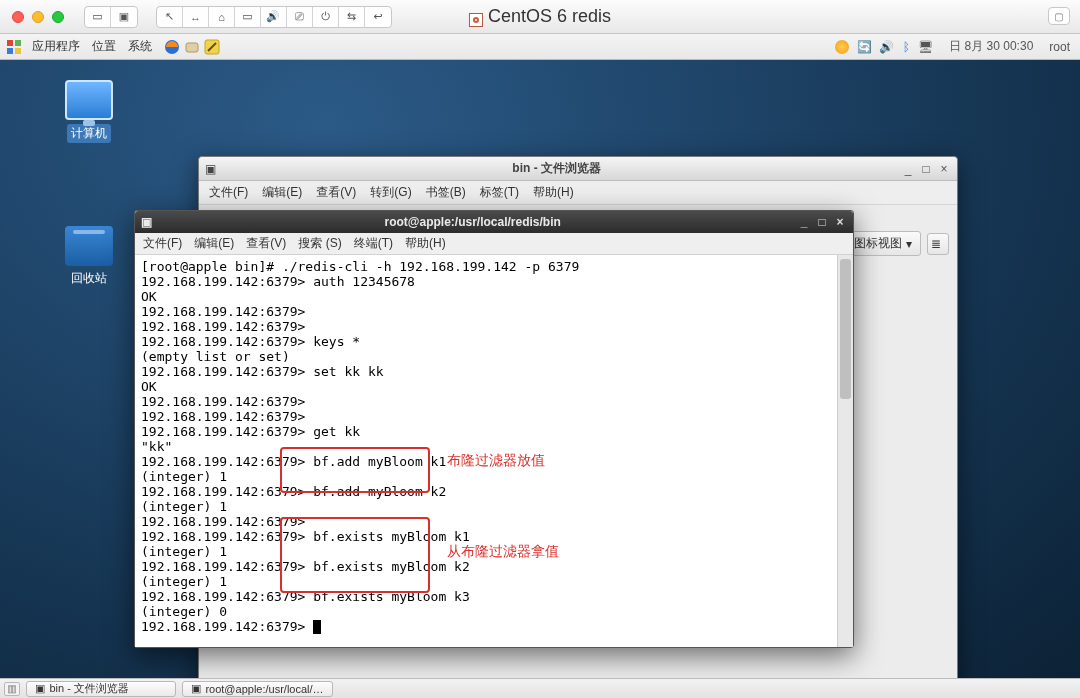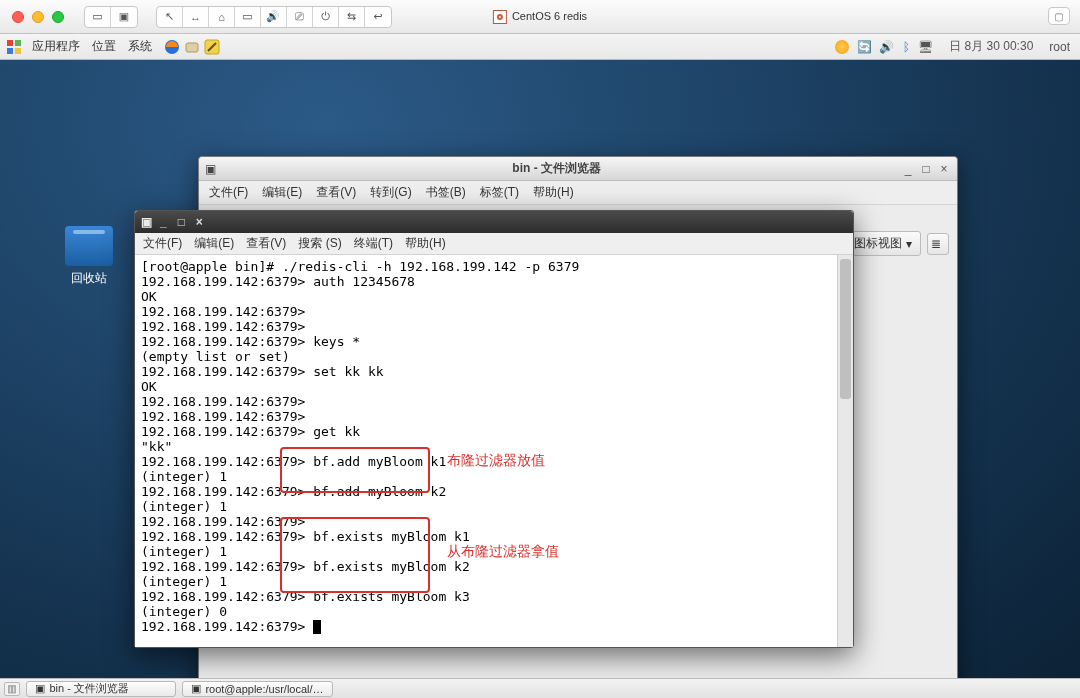--- a/index.html
+++ b/index.html
@@ -28,21 +28,21 @@
     display:flex; gap:0; border:1px solid #c8c8c8; border-radius:4px;
     overflow:hidden; margin-left:8px; background:#fefefe;
   }
   .mac-seg span {
     width:26px; height:20px; display:flex; align-items:center; justify-content:center;
     border-right:1px solid #d2d2d2; font-size:11px; color:#555;
   }
   .mac-seg span:last-child { border-right:none; }
   .mac-titlebar .vm-name {
     position:absolute; left:50%; transform:translateX(-50%);
-    display:flex; align-items:flex-start; gap:5px; font-size:11px; color:#333;
+    display:flex; align-items:flex-end; gap:5px; font-size:18px; color:#333;
   }
   .mac-titlebar .vm-icon { width:14px; height:14px; background:#fff; border:1px solid #b5593e; position:relative; }
   .mac-titlebar .vm-icon::after{content:"";position:absolute;inset:3px;border:2px solid #d45a3a;border-radius:50%;}
   .mac-titlebar .right-box {
     position:absolute; right:10px; top:7px;
     width:22px;height:18px;border:1px solid #c8c8c8;border-radius:4px;background:#fefefe;
     display:flex;align-items:center;justify-content:center;color:#777;font-size:10px;
   }
 
   
@@ -222,20 +222,24 @@
     <span>🔊</span>
     <span style="color:#3a7bd5;">ᛒ</span>
     <span>🖥</span>
     <span style="margin:0 8px;">日 8月 30 00:30</span>
     <span style="font-weight:normal;margin-right:4px;">root</span>
   </div>
 </div>
 
 <div class="desktop">
 
+  <div class="desktop-icon computer" style="left:44px; top:20px;">
+    <div class="di-img"></div>
+    <span class="label-sel">计算机</span>
+  </div>
   <div class="desktop-icon trash" style="left:44px; top:166px;">
     <div class="di-img"></div>
     <span>回收站</span>
   </div>
 
   <div class="filebrowser">
     <div class="fb-titlebar">
       <span>▣</span>
       <span class="title">bin - 文件浏览器</span>
       <span class="winbtn">_</span>
@@ -256,20 +260,21 @@
         <span>图标视图</span>
         <span>▾</span>
       </div>
       <div class="fb-viewbtn" style="min-width:22px;padding:3px;">≣</div>
     </div>
   </div>
 
   <div class="terminal">
     <div class="term-titlebar">
       <span>▣</span>
+      <span class="title">root@apple:/usr/local/redis/bin</span>
       <span class="winbtn">_</span>
       <span class="winbtn">□</span>
       <span class="winbtn">×</span>
     </div>
     <div class="term-menu">
       <span>文件(F)</span>
       <span>编辑(E)</span>
       <span>查看(V)</span>
       <span>搜索 (S)</span>
       <span>终端(T)</span>

